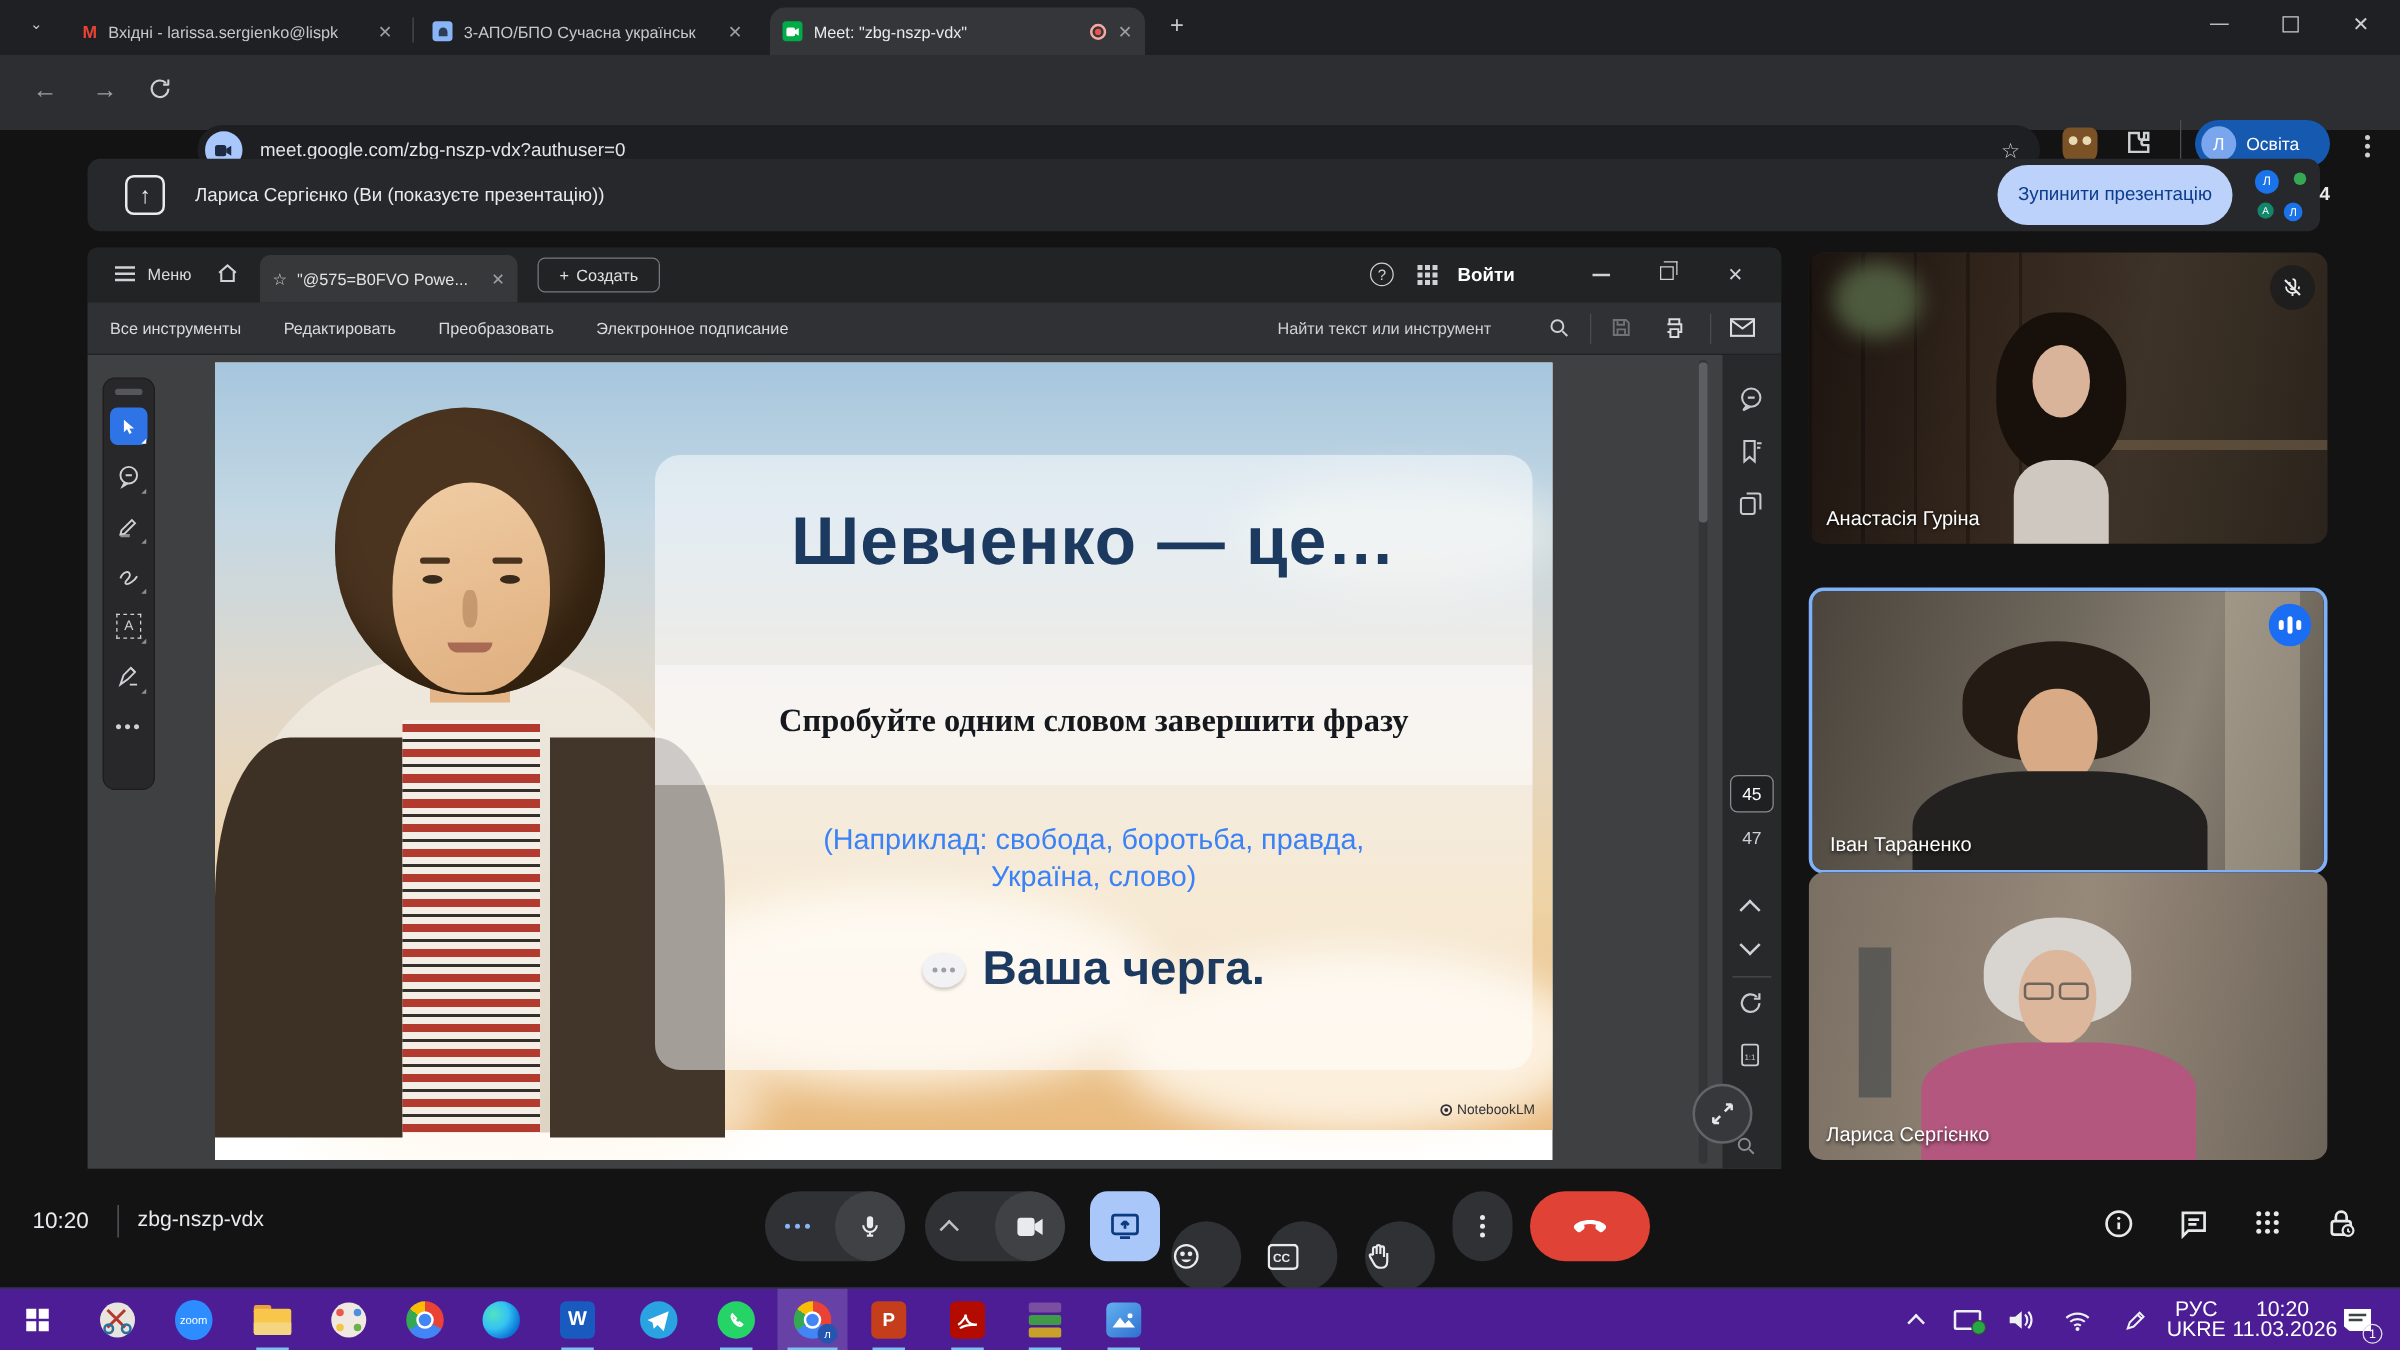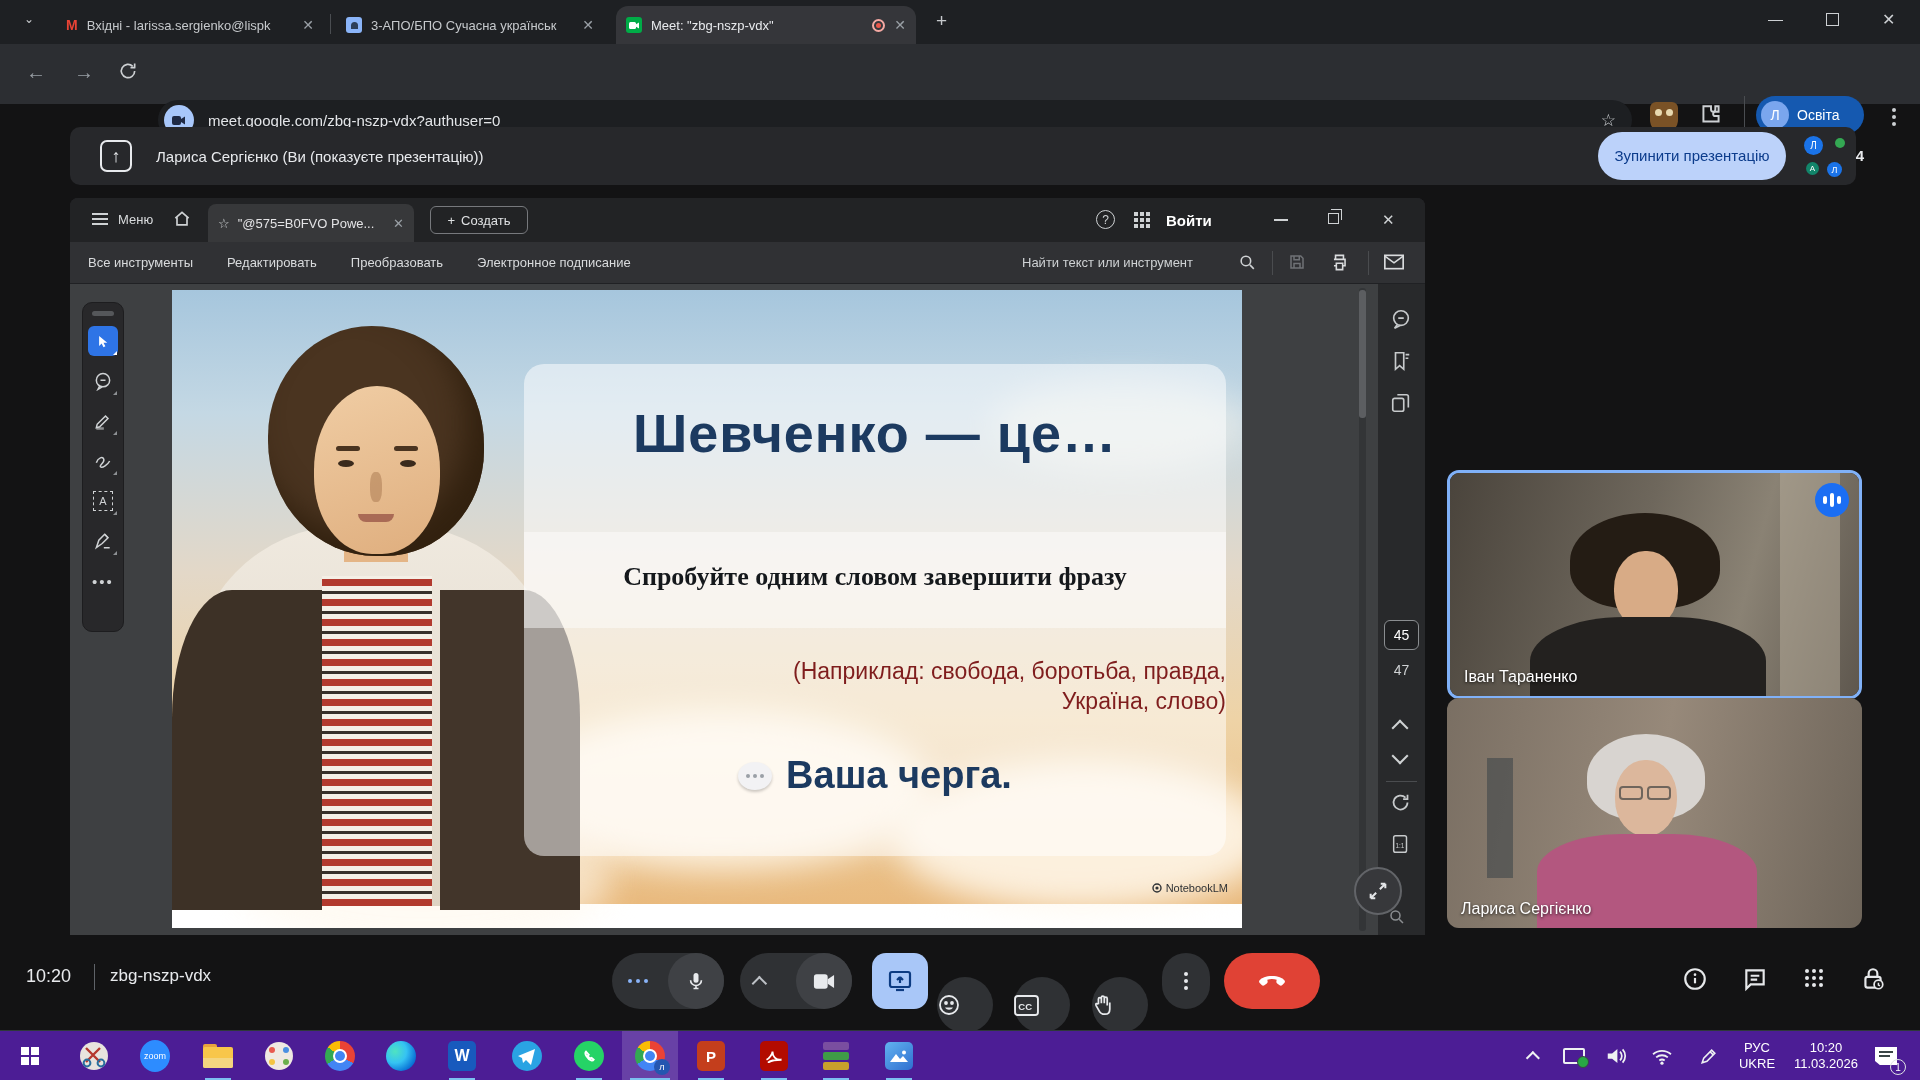--- a/index.html
+++ b/index.html
@@ -61,21 +61,21 @@
   .torso{position:absolute;left:18px;top:236px;width:368px;height:380px;border-radius:42% 42% 0 0;background:linear-gradient(180deg,#efe9df,#ded4c4)}
   .neck{position:absolute;left:172px;top:222px;width:64px;height:50px;background:#e4b586}
   .vysh{position:absolute;left:150px;top:286px;width:110px;height:330px;background:repeating-linear-gradient(0deg,#b23a2e 0 7px,#f4efe6 7px 12px,#37302a 12px 15px,#f4efe6 15px 20px)}
   .coat{position:absolute;left:0px;top:300px;width:150px;height:320px;background:#3d3126;border-radius:40% 0 0 0}
   .coat2{position:absolute;left:268px;top:300px;width:140px;height:320px;background:#42352a;border-radius:0 40% 0 0}
   
   #panel{position:absolute;left:352px;top:74px;width:702px;height:492px;border-radius:20px;background:rgba(255,255,255,.52)}
   #pband{position:absolute;left:0;top:168px;width:702px;height:96px;background:rgba(255,255,255,.45)}
   #stitle{position:absolute;left:0;top:38px;width:702px;text-align:center;font-size:54px;font-weight:800;color:#1c3a60;letter-spacing:1px}
   #ssub{position:absolute;left:0;top:198px;width:702px;text-align:center;font-family:"Liberation Serif",serif;font-weight:bold;font-size:26px;color:#15181c}
-  #sex{position:absolute;left:0;top:292px;width:702px;text-align:right;font-size:23px;line-height:30px;color:#7f1d1d}
+  #sex{position:absolute;left:0;top:292px;width:702px;text-align:center;font-size:23px;line-height:30px;color:#3b82f6}
   #scta{position:absolute;left:0;top:390px;width:702px;display:flex;align-items:center;justify-content:center;gap:14px;font-size:38px;font-weight:800;color:#1c3a60}
   .bub{width:34px;height:28px;border-radius:50%;background:#f2f2f4;position:relative;box-shadow:0 2px 3px rgba(0,0,0,.2)}
   .bub:after{content:"";position:absolute;left:4px;bottom:-5px;border:6px solid transparent;border-top-color:#f2f2f4}
   .bub i{position:absolute;top:12px;left:8px;width:4px;height:4px;border-radius:50%;background:#9aa0a6;box-shadow:7px 0 0 #9aa0a6,14px 0 0 #9aa0a6}
   #swm{position:absolute;right:14px;top:592px;font-size:11px;color:#2f3235;display:flex;align-items:center;gap:4px}
   
   #rrail{position:absolute;left:1308px;top:0;width:47px;height:651px;background:#28292b}
   .rric{position:absolute;left:12px;color:#c7cacc}
   #pagebox{position:absolute;left:6px;top:336px;width:35px;height:30px;border:1.5px solid #8a8d90;border-radius:6px;background:#1f2022;color:#fff;font-size:14px;display:flex;align-items:center;justify-content:center}
   #pagetot{position:absolute;left:0;top:378px;width:47px;text-align:center;color:#cfd2d4;font-size:14px}
@@ -97,21 +97,21 @@
   #share{position:absolute;top:953px;left:872px;width:56px;height:56px;border-radius:14px;background:#a9c7f8;display:flex;align-items:center;justify-content:center}
   #endcall{position:absolute;top:953px;left:1224px;width:96px;height:56px;border-radius:28px;background:#e04235;display:flex;align-items:center;justify-content:center}
   .ricon{position:absolute;top:966px;color:#e6e8ea}
   
   #taskbar{position:absolute;left:0;top:1030px;width:1920px;height:68px;background:#4c1d95;border-top:1px solid #2e3839}
   .slot{position:absolute;top:0;width:56px;height:50px;display:flex;align-items:center;justify-content:center}
   .slot.active{background:rgba(255,255,255,.16)}
   .runbar{position:absolute;bottom:0;left:15px;width:26px;height:3px;background:#7cc0f0}
   .appsq{border-radius:5px;display:flex;align-items:center;justify-content:center;color:#fff;font-weight:bold}
   .trayic{position:absolute;top:0;height:50px;display:flex;align-items:center;justify-content:center;color:#eef1f2}
-  .tray2{position:absolute;color:#fff;font-size:13px;line-height:16px;text-align:center;top:9px}
+  .tray2{position:absolute;color:#fff;font-size:17px;line-height:16px;text-align:center;top:9px}
 </style>
 </head>
 <body>
 
 <div id="screen">
 
   <div id="tabstrip">
     <div class="ab" style="left:24px;top:12px;color:#c6c9cc;font-size:12px">⌄</div>
     <div class="tab" style="left:56px;width:268px">
       <span style="color:#ea4335;font-weight:bold;font-size:14px">M</span>
@@ -403,20 +403,38 @@
         </div>
       <div class="ab" style="left:1318px;top:624px">
           <svg width="18" height="18" viewBox="0 0 24 24" fill="none" stroke="#8b8e91" stroke-width="2">
             <circle cx="10" cy="10" r="6"></circle>
             <path d="m15 15 5 5"></path>
           </svg>
         </div>
     </div>
   </div>
 
+  <div class="tile" style="top:202px;height:233px">
+    <div class="ab" style="inset:0;background:linear-gradient(100deg,#1c1410 0%,#34271d 38%,#3e3328 62%,#2b241c 100%)"></div>
+    <div class="ab" style="left:0;top:0;width:200px;height:233px;background:repeating-linear-gradient(90deg,rgba(0,0,0,.28) 0 3px,transparent 3px 42px)"></div>
+    <div class="ab" style="left:230px;top:150px;width:185px;height:8px;background:#6b5a45;opacity:.7"></div>
+    <div class="ab" style="left:20px;top:8px;width:70px;height:60px;border-radius:50%;background:#4e5a3e;filter:blur(8px)"></div>
+    <div class="pperson" style="left:150px;top:48px">
+      <div style="width:104px;height:130px;border-radius:46%;background:#17100b"></div>
+      <div style="position:absolute;left:29px;top:26px;width:46px;height:58px;border-radius:50%;background:#d9b49a"></div>
+      <div style="position:absolute;left:14px;top:118px;width:76px;height:70px;border-radius:40% 40% 0 0;background:#cfc8c0"></div>
+    </div>
+    <div class="micoff">
+      <svg width="18" height="18" viewBox="0 0 24 24" fill="none" stroke="#e8eaed" stroke-width="2">
+          <path d="M12 3a3 3 0 0 1 3 3v5a3 3 0 0 1-5.4 1.8M9 9V6M5 11a7 7 0 0 0 11 5.6M19 11a7 7 0 0 1-.6 2.8M12 18v3"></path>
+          <path d="M4 4l16 16" stroke-width="2.4"></path>
+        </svg>
+    </div>
+    <div class="pname">Анастасія Гуріна</div>
+  </div>
 
   <div class="tile" style="top:470px;height:229px;border:3px solid #80b1f8">
     <div class="ab" style="inset:0;background:linear-gradient(105deg,#4a443c 0%,#6e675c 45%,#8a8274 70%,#5e574e 100%)"></div>
     <div class="ab" style="left:330px;top:0;width:60px;height:229px;background:#b8ae9c;opacity:.5"></div>
     <div class="pperson" style="left:120px;top:40px">
       <div style="width:150px;height:96px;border-radius:50% 50% 40% 40%;background:#241c14"></div>
       <div style="position:absolute;left:44px;top:38px;width:64px;height:78px;border-radius:48%;background:#d8ab86"></div>
       <div style="position:absolute;left:-40px;top:104px;width:236px;height:110px;border-radius:40% 40% 0 0;background:#23211f"></div>
     </div>
     <div class="audioind">

